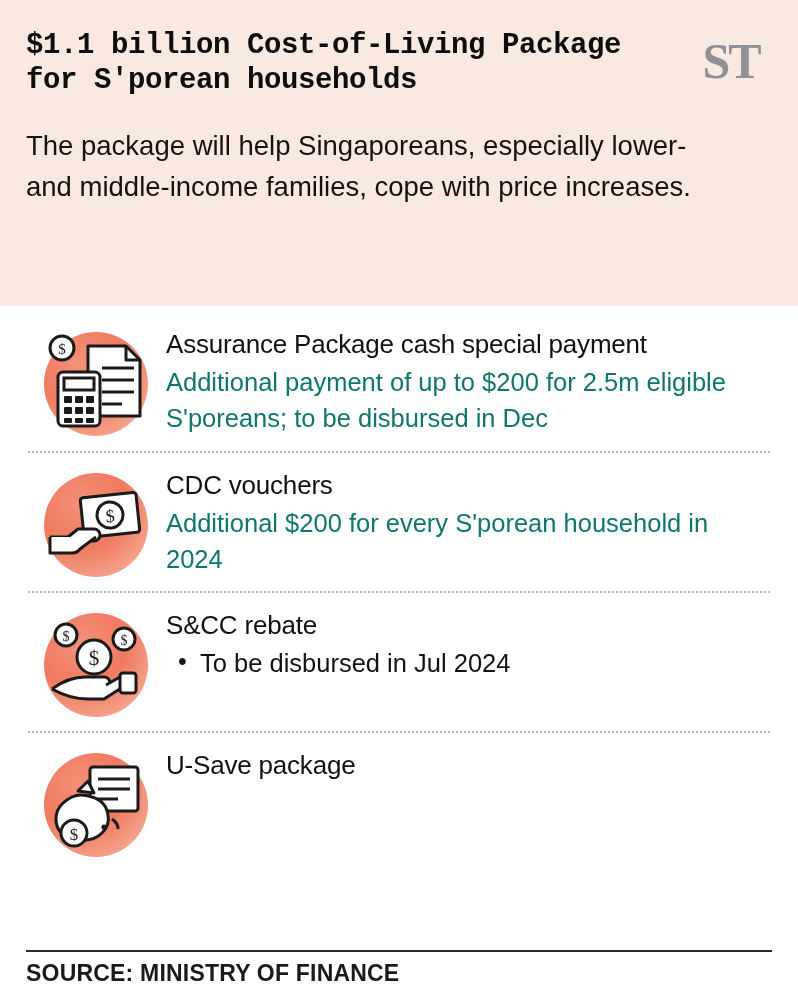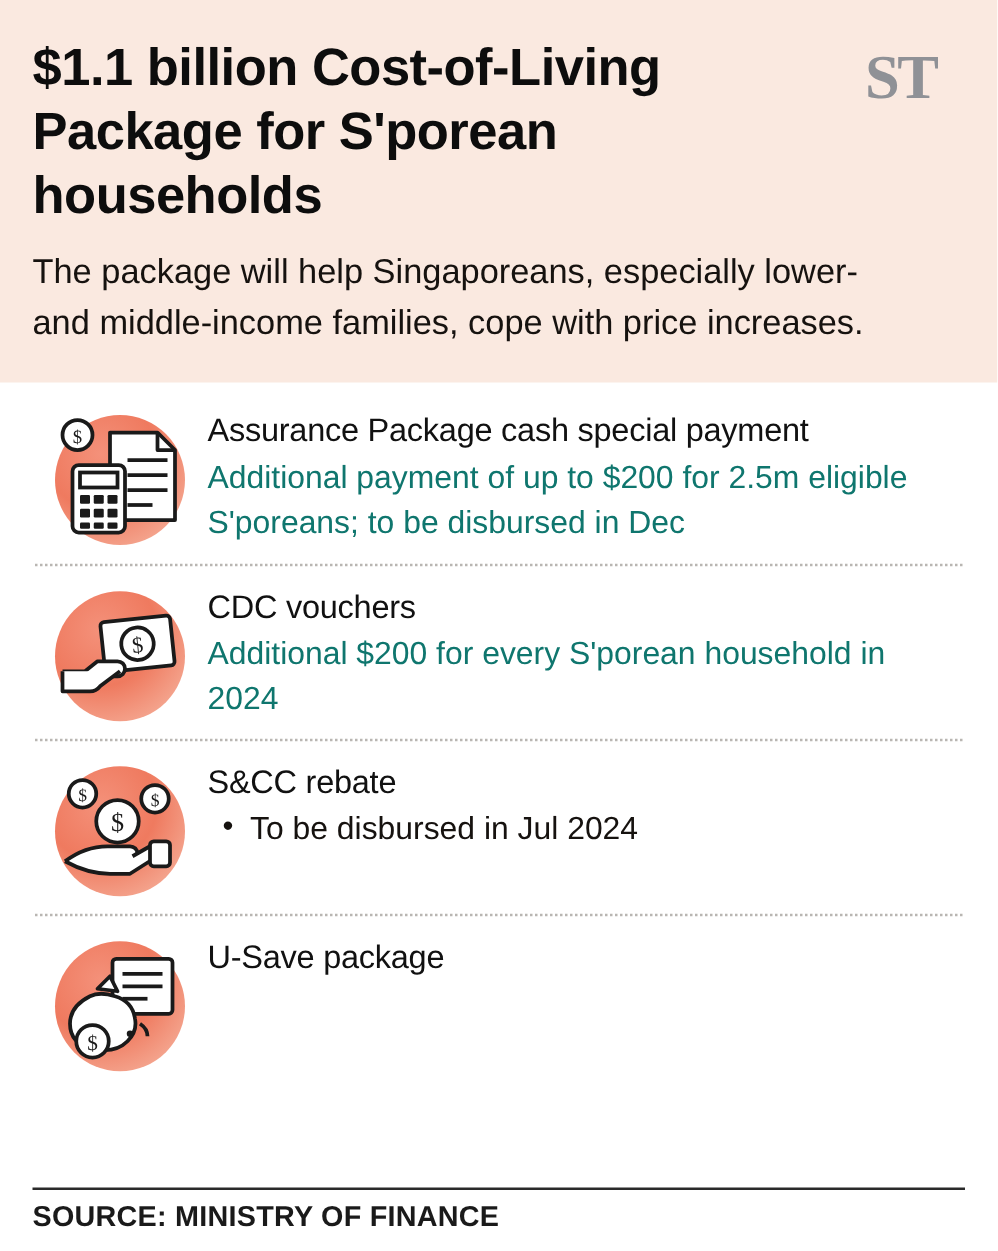--- a/index.html
+++ b/index.html
@@ -20,47 +20,48 @@
   }
   
   .header {
     position: relative;
     background: #fae9e0;
     margin: 0 -26px;
     padding: 28px 26px 26px 26px;
     height: 306px;
   }
   .headline {
-    font-family: Liberation Sans, sans-serif;
+    font-family: Liberation Mono, monospace;
     font-weight: bold;
-    font-size: 42px;
+    font-size: 29px;
     line-height: 1.22;
     letter-spacing: -0.4px;
     width: 660px;
     color: #0d0d0d;
   }
   .subhead {
-    margin-top: 14px;
+    margin-top: 26px;
     font-size: 27.5px;
     line-height: 1.5;
     width: 700px;
     color: #16120f;
     font-weight: 400;
   }
   .st-logo {
     position: absolute;
     top: 30px;
     right: 28px;
     width: 78px;
     height: 62px;
     font-family: "Liberation Serif", serif;
     color: #8f9196;
     font-size: 50px;
     font-weight: bold;
     letter-spacing: -2px;
+    text-align: center;
     line-height: 62px;
   }
   
   .items { padding-top: 6px; }
   .item {
     display: flex;
     align-items: flex-start;
     padding: 16px 0 14px 0;
     position: relative;
   }

